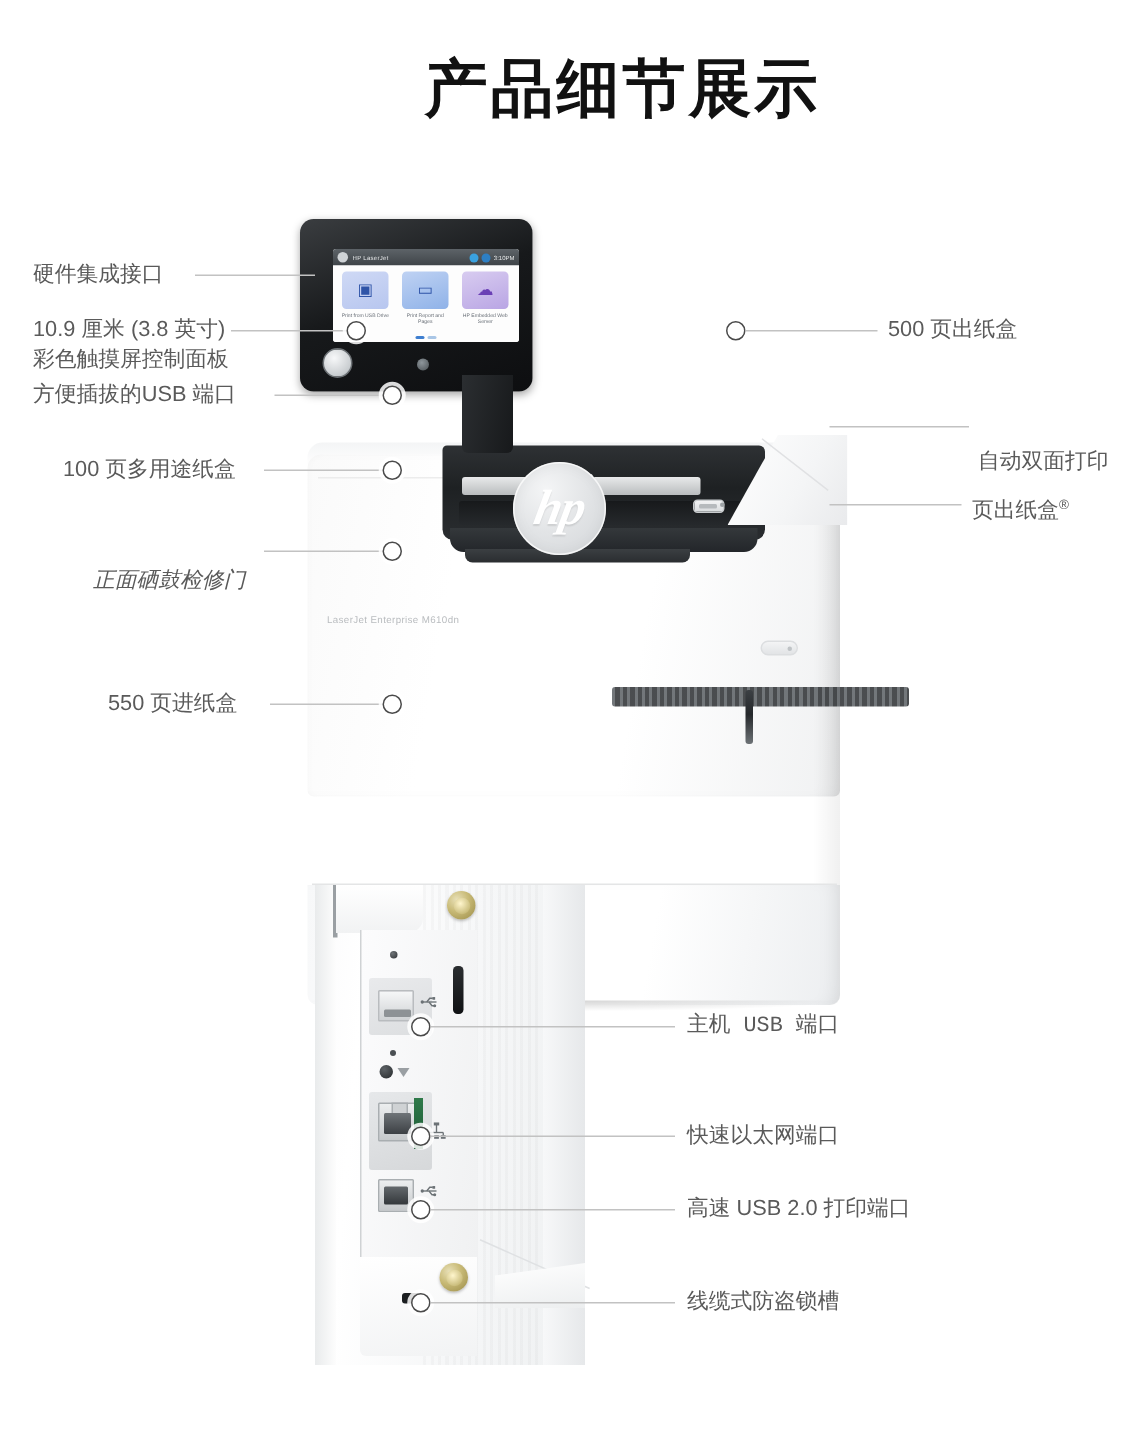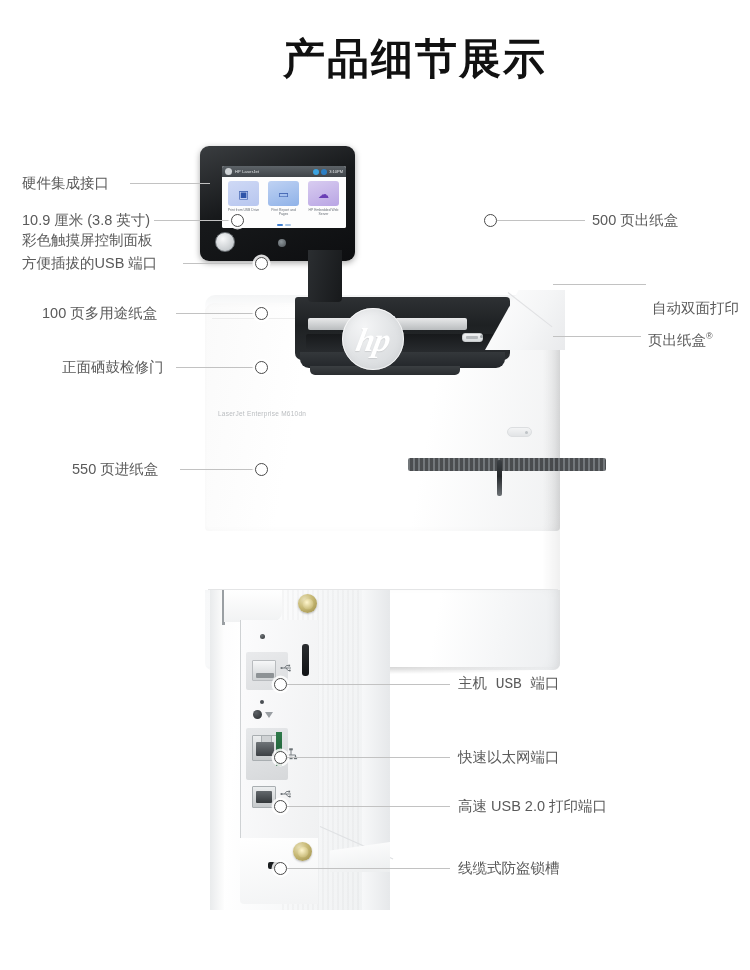--- a/index.html
+++ b/index.html
@@ -465,21 +465,21 @@
   <div class="dot" style="left:231px;top:214px;"></div>
 
   <div class="callout" style="left:22px;top:253px;">方便插拔的USB 端口</div>
   <div class="lead" style="left:183px;top:263px;width:75px;"></div>
   <div class="dot" style="left:255px;top:257px;"></div>
 
   <div class="callout" style="left:42px;top:303px;">100 页多用途纸盒</div>
   <div class="lead" style="left:176px;top:313px;width:82px;"></div>
   <div class="dot" style="left:255px;top:307px;"></div>
 
-  <div class="callout" style="left:62px;top:357px;">正面硒鼓检修门</div>
+  <div class="callout" style="left:62px;top:377px;font-style:italic;">正面硒鼓检修门</div>
   <div class="lead" style="left:176px;top:367px;width:82px;"></div>
   <div class="dot" style="left:255px;top:361px;"></div>
 
   <div class="callout" style="left:72px;top:459px;">550 页进纸盒</div>
   <div class="lead" style="left:180px;top:469px;width:78px;"></div>
   <div class="dot" style="left:255px;top:463px;"></div>
 
   <div class="dot" style="left:484px;top:214px;"></div>
   <div class="lead" style="left:497px;top:220px;width:88px;"></div>
   <div class="callout" style="left:592px;top:210px;">500 页出纸盒</div>

